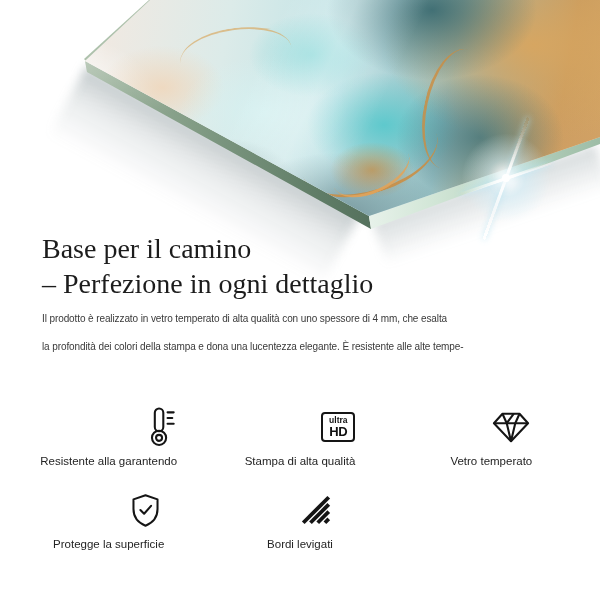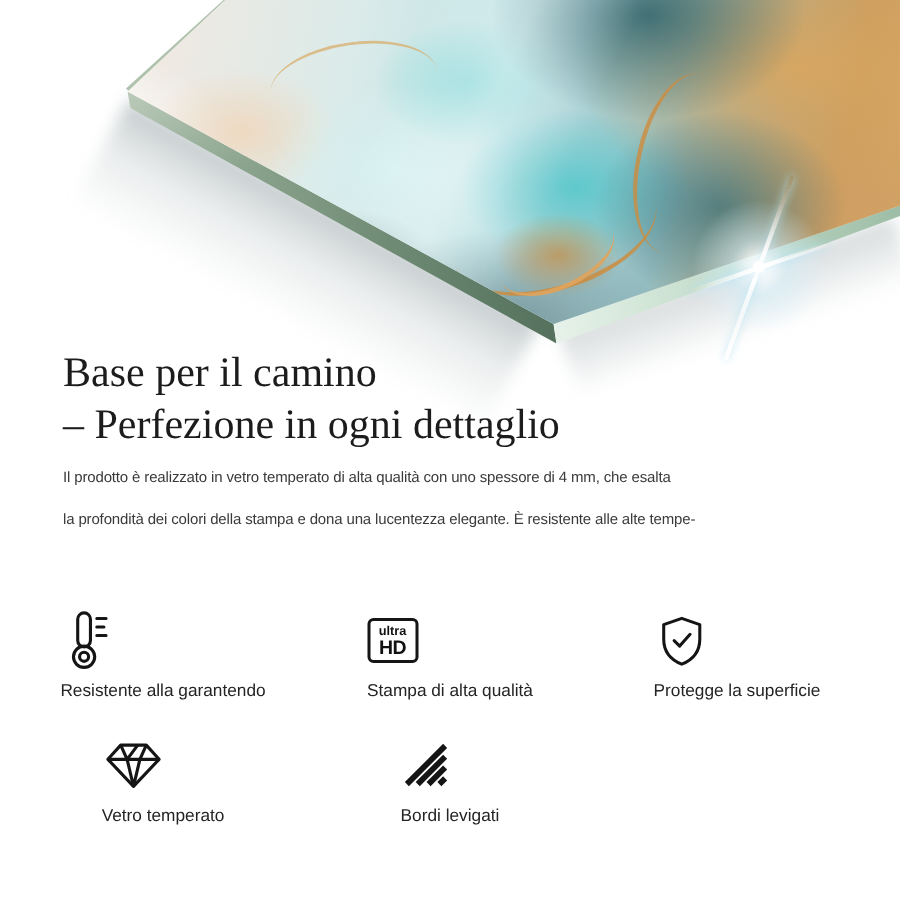--- a/index.html
+++ b/index.html
@@ -97,21 +97,21 @@
     font-size:10px;line-height:28px;letter-spacing:-.1px;
     color:#3a3a3a;white-space:nowrap;z-index:5;
   }
 
   
   .features{
     position:absolute;left:13px;top:405px;width:574px;
     display:grid;grid-template-columns:repeat(3,1fr);row-gap:19px;
     justify-items:center;z-index:5;
   }
-  .feature{display:flex;flex-direction:column;align-items:flex-start;}
+  .feature{display:flex;flex-direction:column;align-items:flex-end;}
   .icon-wrap{height:44px;display:flex;align-items:center;justify-content:center;color:#151515;}
   .feature .label{
     margin-top:5px;font-size:11.5px;line-height:15px;color:#242424;white-space:nowrap;
   }
   .hd-box{
     width:30px;height:26px;border:2.5px solid #151515;border-radius:4px;
     display:flex;flex-direction:column;align-items:center;justify-content:center;
     color:#111;
   }
   .hd-box .t{font-size:8.5px;font-weight:700;line-height:9px;}
@@ -171,42 +171,42 @@
         <span class="hd-box">
           <span class="t">ultra</span>
           <span class="b">HD</span>
         </span>
       </span>
       <span class="label">Stampa di alta qualità</span>
     </div>
 
     <div class="feature">
       <span class="icon-wrap">
-        <svg width="37" height="37" viewBox="0 0 40 40" fill="none" stroke="currentColor" stroke-width="2.2" stroke-linejoin="round">
-          <path d="M20 3.5 L33 8 V18.5 C33 27.5 27.5 33.5 20 36.5 C12.5 33.5 7 27.5 7 18.5 V8 Z"></path>
-          <path d="M14.5 19.5 L18.5 23.5 L26 15" stroke-linecap="round"></path>
-        </svg>
-      </span>
-      <span class="label">Protegge la superficie</span>
-    </div>
-
-    <div class="feature">
-      <span class="icon-wrap">
         <svg width="42" height="36" viewBox="0 0 44 38" fill="none" stroke="currentColor" stroke-width="2.2" stroke-linejoin="round">
           <path d="M13 5 H31 L40 15 L22 34 L4 15 Z"></path>
           <path d="M4 15 H40"></path>
           <path d="M13 5 L17.5 15 L25 5 M31 5 L26.5 15"></path>
           <path d="M17.5 15 L22 34 M26.5 15 L22 34"></path>
         </svg>
       </span>
       <span class="label">Vetro temperato</span>
     </div>
 
     <div class="feature">
       <span class="icon-wrap">
+        <svg width="37" height="37" viewBox="0 0 40 40" fill="none" stroke="currentColor" stroke-width="2.2" stroke-linejoin="round">
+          <path d="M20 3.5 L33 8 V18.5 C33 27.5 27.5 33.5 20 36.5 C12.5 33.5 7 27.5 7 18.5 V8 Z"></path>
+          <path d="M14.5 19.5 L18.5 23.5 L26 15" stroke-linecap="round"></path>
+        </svg>
+      </span>
+      <span class="label">Protegge la superficie</span>
+    </div>
+
+    <div class="feature">
+      <span class="icon-wrap">
         <svg width="34" height="34" viewBox="0 0 40 40" stroke="currentColor" stroke-width="4.5" fill="none">
           <path d="M5 35 L35 5"></path>
           <path d="M13.5 35 L35 13.5"></path>
           <path d="M22 35 L35 22"></path>
           <path d="M30.5 35 L35 30.5"></path>
         </svg>
       </span>
       <span class="label">Bordi levigati</span>
     </div>
 

